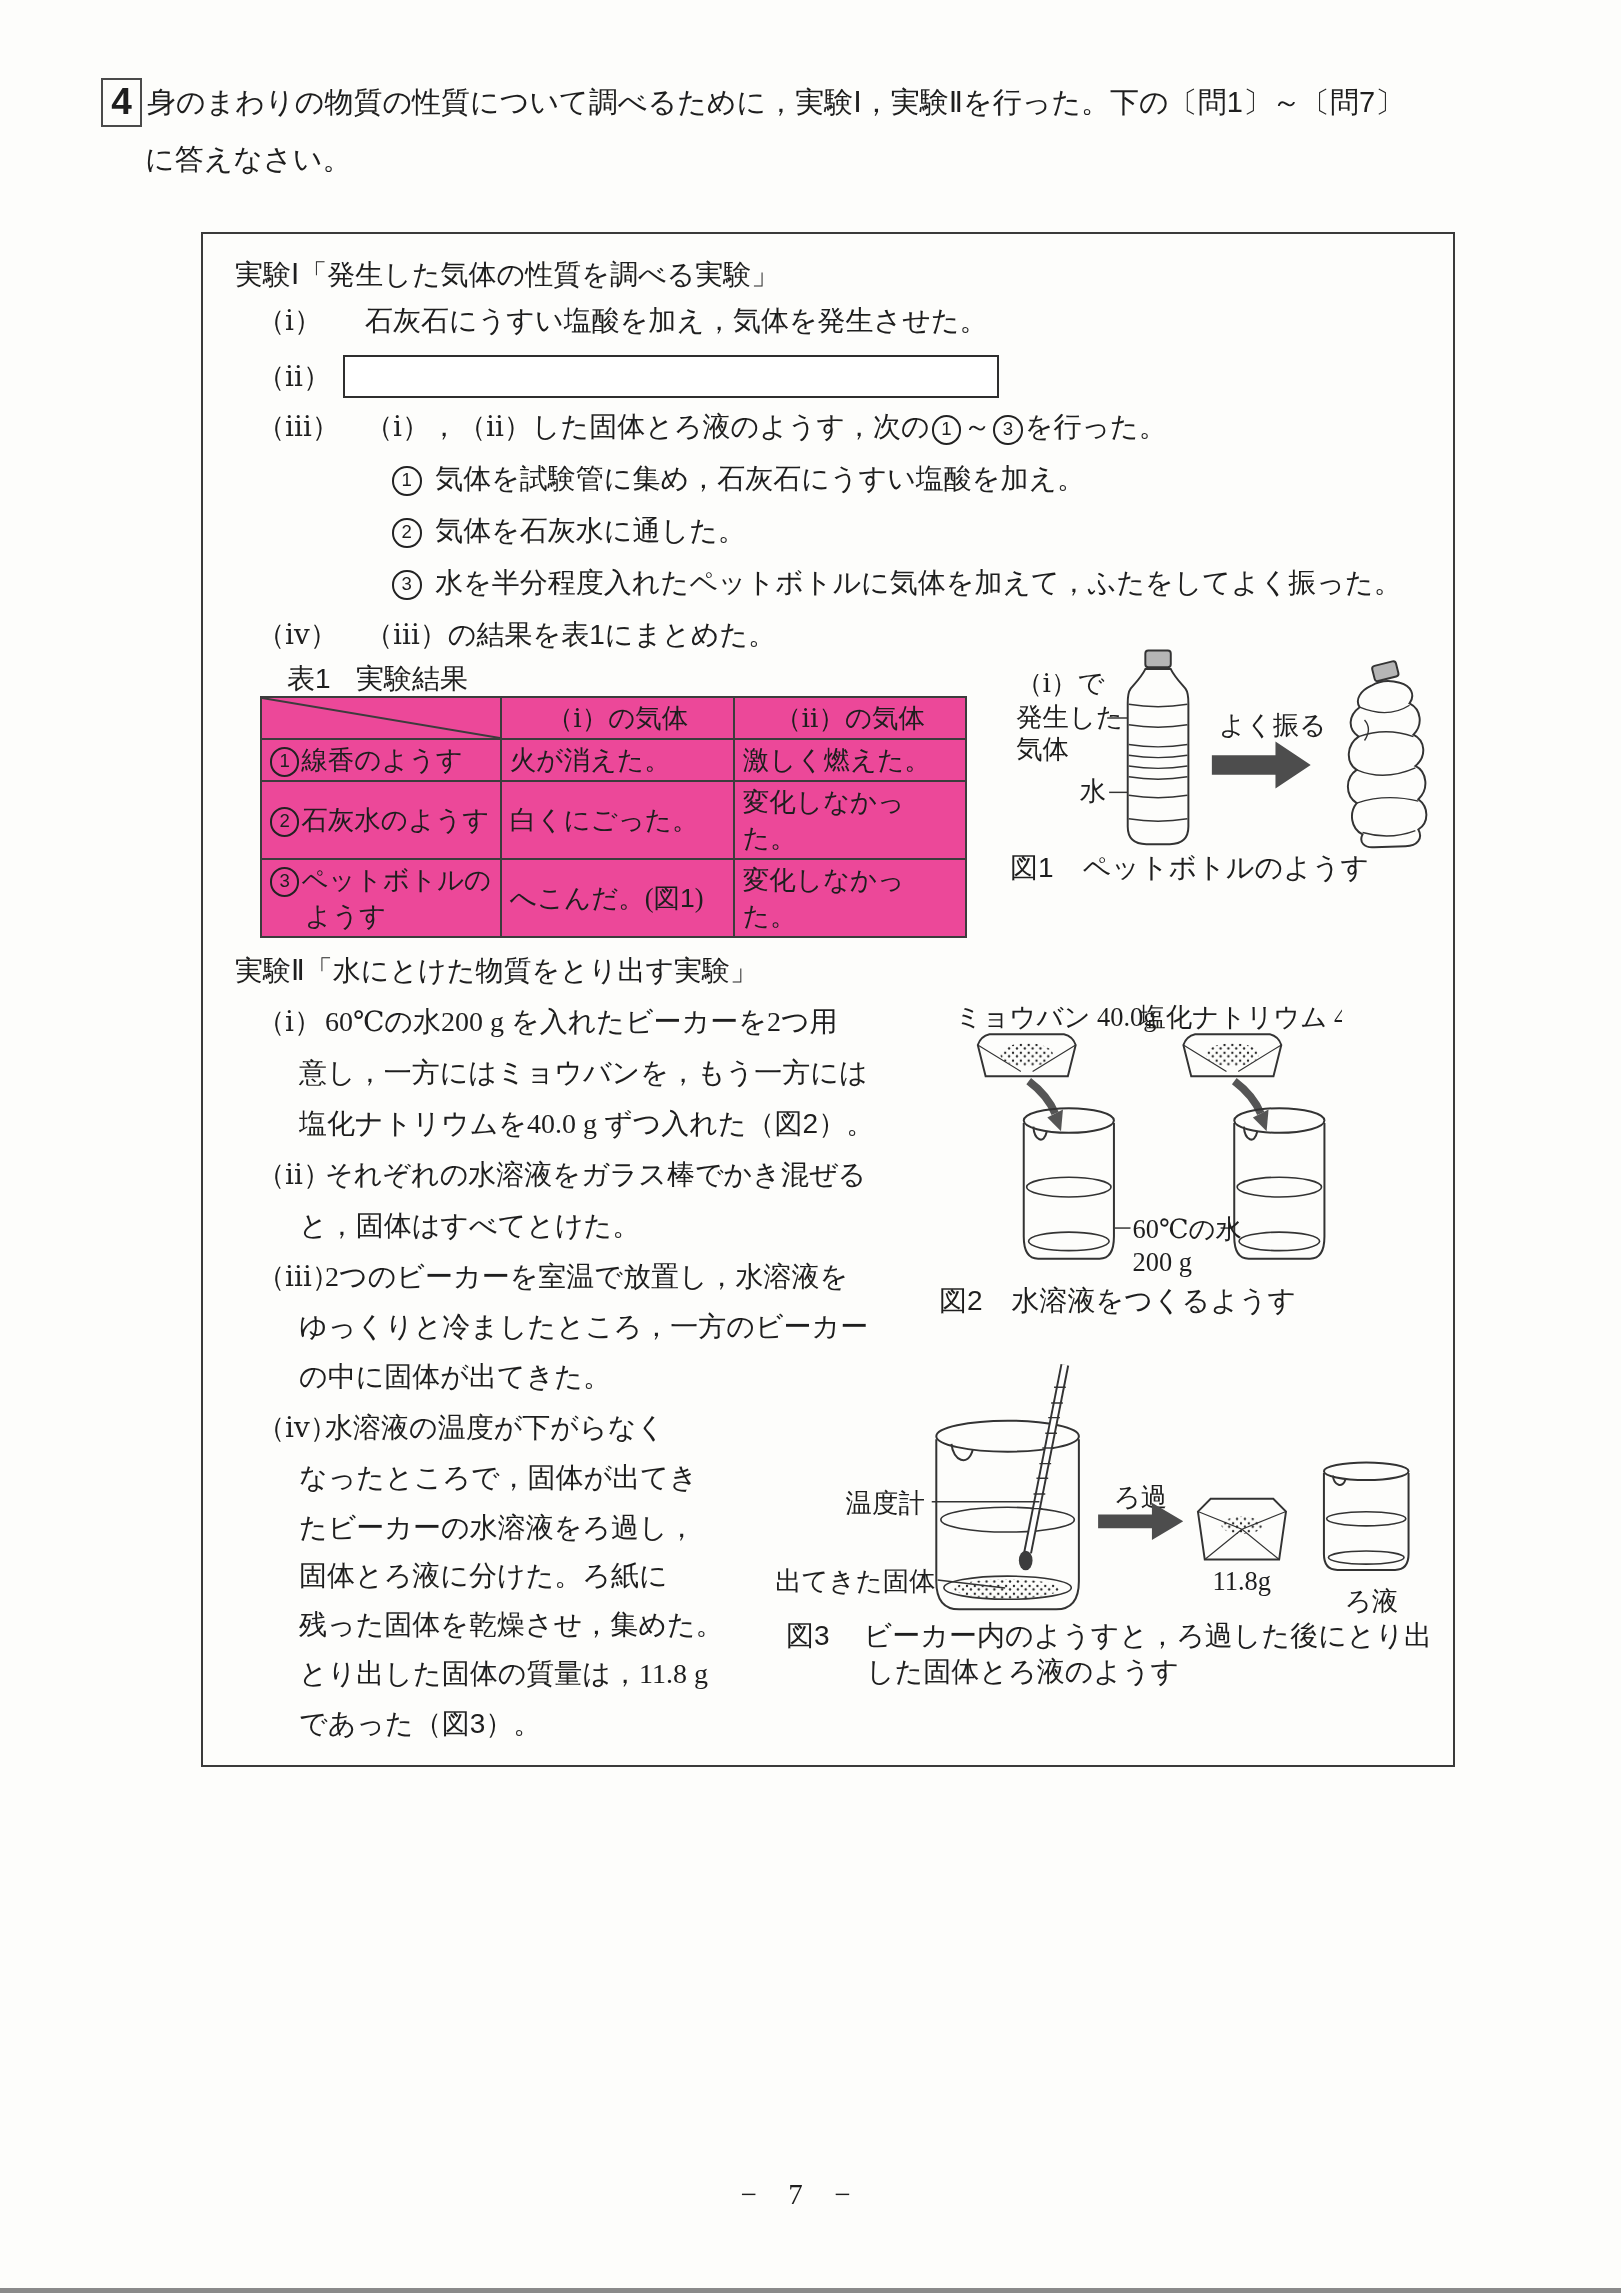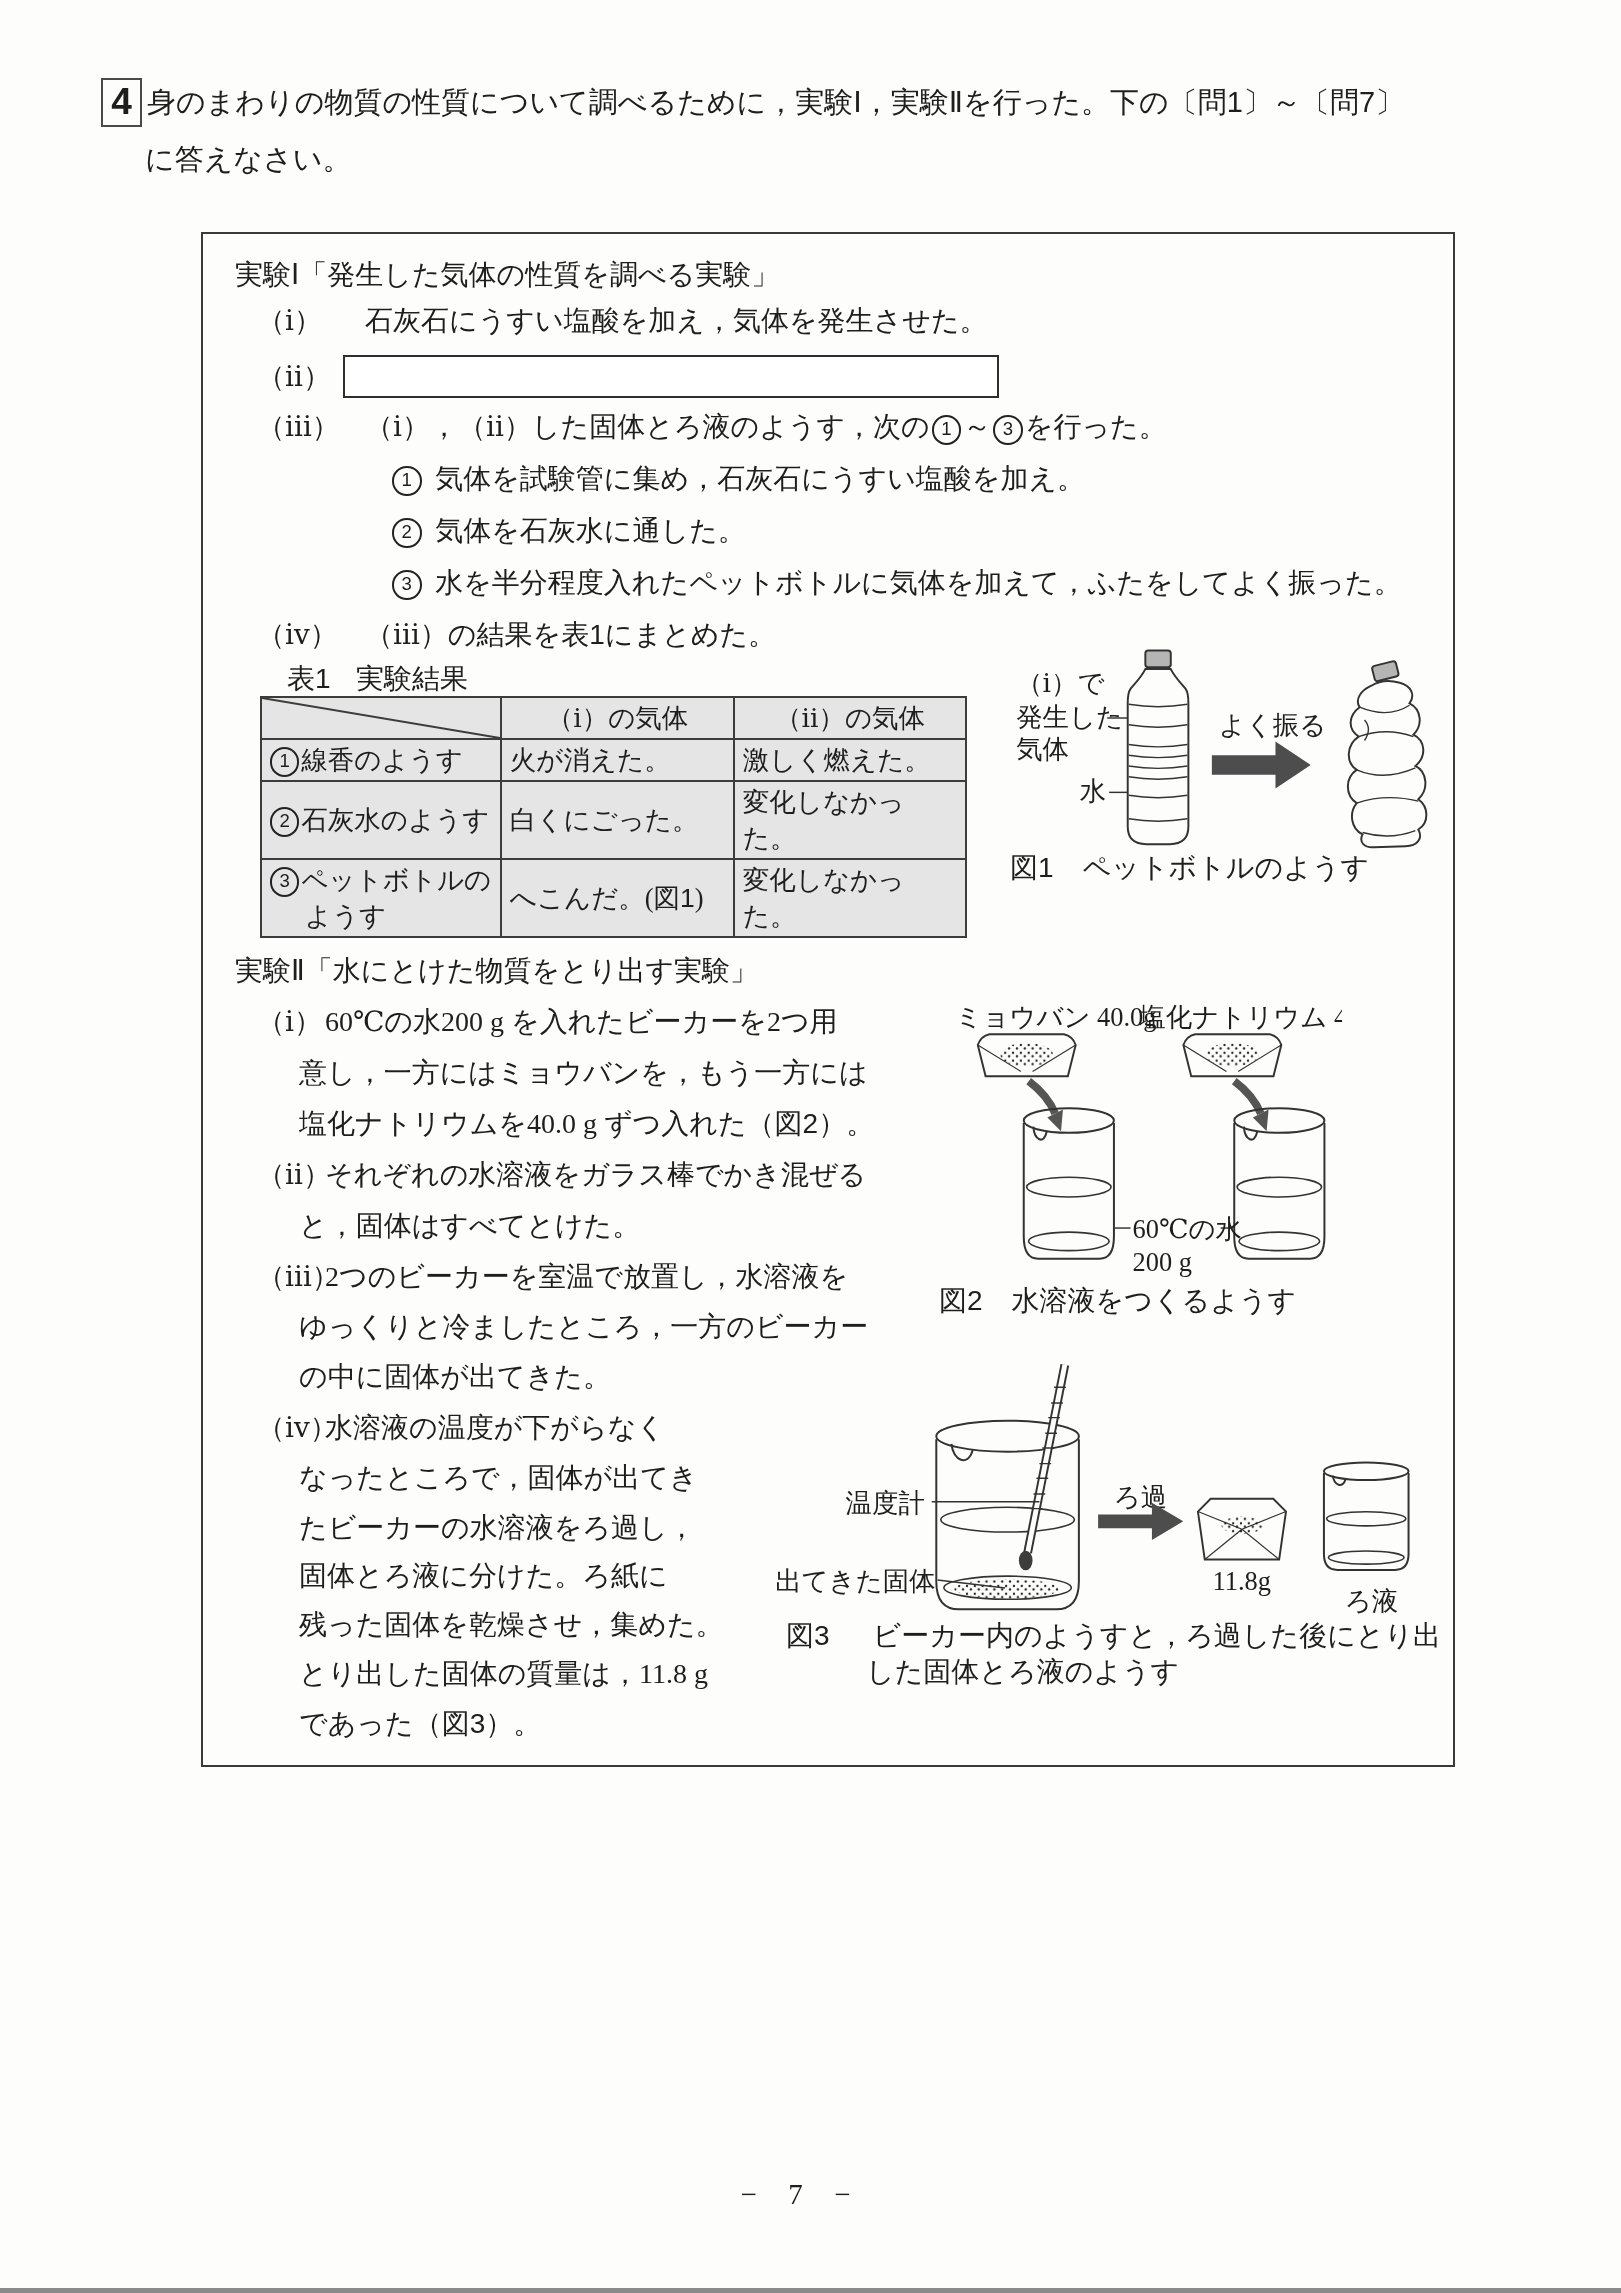--- a/index.html
+++ b/index.html
@@ -10,21 +10,21 @@
   .qbox{position:absolute;left:101px;top:78px;width:37px;height:45px;border:2.9px solid #4a4a4a;
         text-align:center;line-height:43px;font-size:37px;font-weight:700;
         font-family:"Liberation Sans","DejaVu Sans",sans-serif;}
   .mainbox{position:absolute;left:201px;top:232px;width:1250px;height:1531px;border:2px solid #3a3a3a;}
   .ansbox{position:absolute;left:343px;top:355px;width:652px;height:39px;border:2.9px solid #2e2e2e;background:#fff;}
   .circ{display:inline-block;width:25.5px;height:25.5px;border:2px solid #222;border-radius:50%;
         text-align:center;line-height:24.5px;font-size:18.6px;vertical-align:2px;
         font-family:"Liberation Sans","DejaVu Sans",sans-serif;margin-right:13.7px;}
   .circ.inl{margin:0 2px;vertical-align:1px;}
   .tbl{position:absolute;left:260px;top:696px;border-collapse:collapse;table-layout:fixed;font-size:26.5px;}
-  .tbl td{border:2px solid #3c3c3c;padding:2px 7.8px;vertical-align:middle;background:#e5e5e5;}
+  .tbl td{border:2px solid #3c3c3c;padding:2px 7.8px;vertical-align:middle;background:#ec4899;}
   .tbl td.ch{text-align:center;}
   .diagcell{position:relative;padding:0 !important;}
   .diagcell svg{position:absolute;inset:0;width:100%;height:100%;}
   .cap{position:absolute;font-size:28px;white-space:nowrap;}
   .cap .gap1{margin-left:29px;}
   .fig{position:absolute;}
   .fig text{font-family:"Liberation Serif","DejaVu Serif",serif;font-size:27px;fill:#1e1e1e;}
   .pageno{position:absolute;left:668px;top:2178px;width:255px;text-align:center;font-size:29px;}
   .pageno span{margin:0 15.7px;}
   .botedge{position:absolute;left:0;top:2288px;width:1621px;height:5.9px;background:#8a8a8a;}
@@ -237,21 +237,21 @@
     <g>
       <path d="M1222,1542 L1235,1529 L1299,1529 L1312,1542 L1305,1591 L1229,1591 Z" fill="none" stroke="#333" stroke-width="2"></path>
       <path d="M1222,1542 L1267,1560 M1312,1542 L1267,1560 M1229,1591 L1267,1560 M1305,1591 L1267,1560" fill="none" stroke="#333" stroke-width="1.2"></path>
       <ellipse cx="1267" cy="1556" rx="21" ry="9" fill="url(#dotp)"></ellipse>
     </g>
     <text x="1237" y="1622">11.8g</text>
     <use href="#beaker" xlink:href="#beaker" transform="translate(1348,1490) scale(0.92,0.9)"></use>
     <text x="1372" y="1643">ろ液</text>
   </svg>
   <div class="cap" style="left:786px;top:1617px">
-    <span class="b">図3</span><span style="margin-left:43px">ビーカー内のようすと，ろ過した後にとり出</span>
+    <span class="b">図3</span><span style="margin-left:34px">ビーカー内のようすと，ろ過した後にとり出</span>
   </div>
   <div class="cap" style="left:866px;top:1653px">した固体とろ液のようす</div>
 
   <div class="pageno">
     <span>−</span><span>7</span><span>−</span>
   </div>
   <div class="botedge"></div>
 
 </div>
 

